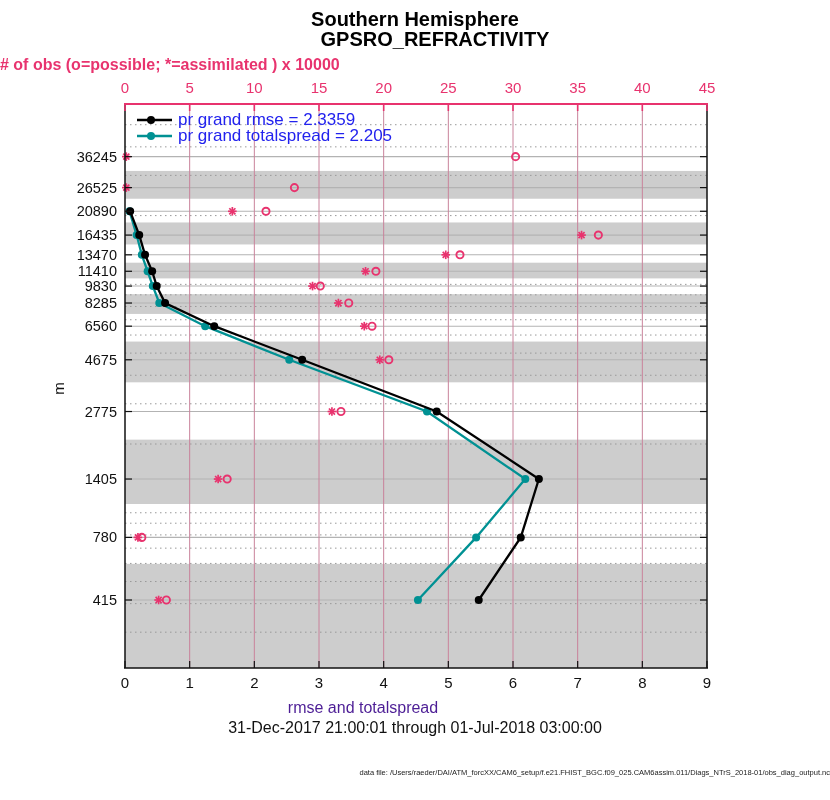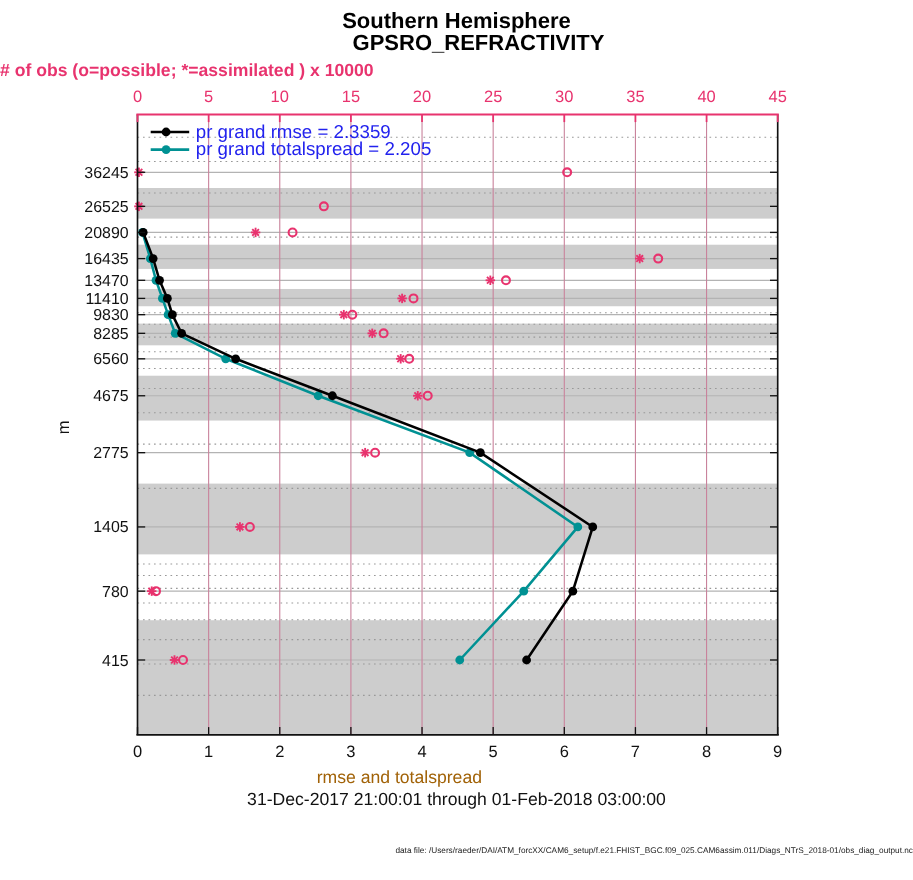--- a/index.html
+++ b/index.html
@@ -9,21 +9,21 @@
        font-size:20px;color:#000;line-height:19px;}
   #title1{top:10px;}
   #title2{top:30px;margin-left:20px;}
   #obslab{position:absolute;left:0;width:830px;font-size:16px;
           font-weight:bold;top:56px;}
   #legend{position:absolute;left:136px;top:112px;}
   .lrow{display:flex;align-items:center;height:16px;}
   .lrow svg{margin-right:4px;}
   .ltext{font-size:17px;}
   #xlabel{position:absolute;left:0;width:726px;text-align:center;top:699px;
-          font-size:16px;color:#a16207;}
+          font-size:16px;color:#4c1d95;}
   #daterange{position:absolute;left:0;width:830px;text-align:center;top:719px;
           font-size:16px;color:#111;}
   #ylabel{position:absolute;left:52px;top:380px;font-size:15px;color:#111;
           transform:rotate(-90deg);}
   #footer{position:absolute;left:0;width:830px;text-align:right;top:768px;
           font-size:7.5px;color:#222;letter-spacing:0px;}
   svg text{font-family:"Liberation Sans",sans-serif;}
 </style>
 </head>
 <body>
@@ -306,15 +306,15 @@
       <svg width="38" height="12">
         <line class="lsw-line" x1="1" y1="6" x2="36" y2="6" stroke-width="2.4" stroke="#009193"></line>
         <circle class="lsw-dot" cx="15" cy="6" r="4" fill="#009193"></circle>
       </svg>
       <span class="ltext" style="color: rgb(34, 34, 238); text-align: right;">pr grand totalspread = 2.205</span>
     </div>
   </div>
 
   <div id="ylabel">m</div>
   <div id="xlabel">rmse and totalspread</div>
-  <div id="daterange">31-Dec-2017 21:00:01 through 01-Feb-2018 03:00:00</div>
+  <div id="daterange">31-Dec-2017 21:00:01 through 01-Jul-2018 03:00:00</div>
   <div id="footer">data file: /Users/raeder/DAI/ATM_forcXX/CAM6_setup/f.e21.FHIST_BGC.f09_025.CAM6assim.011/Diags_NTrS_2018-01/obs_diag_output.nc</div>
 </div>
 
 </body></html>

